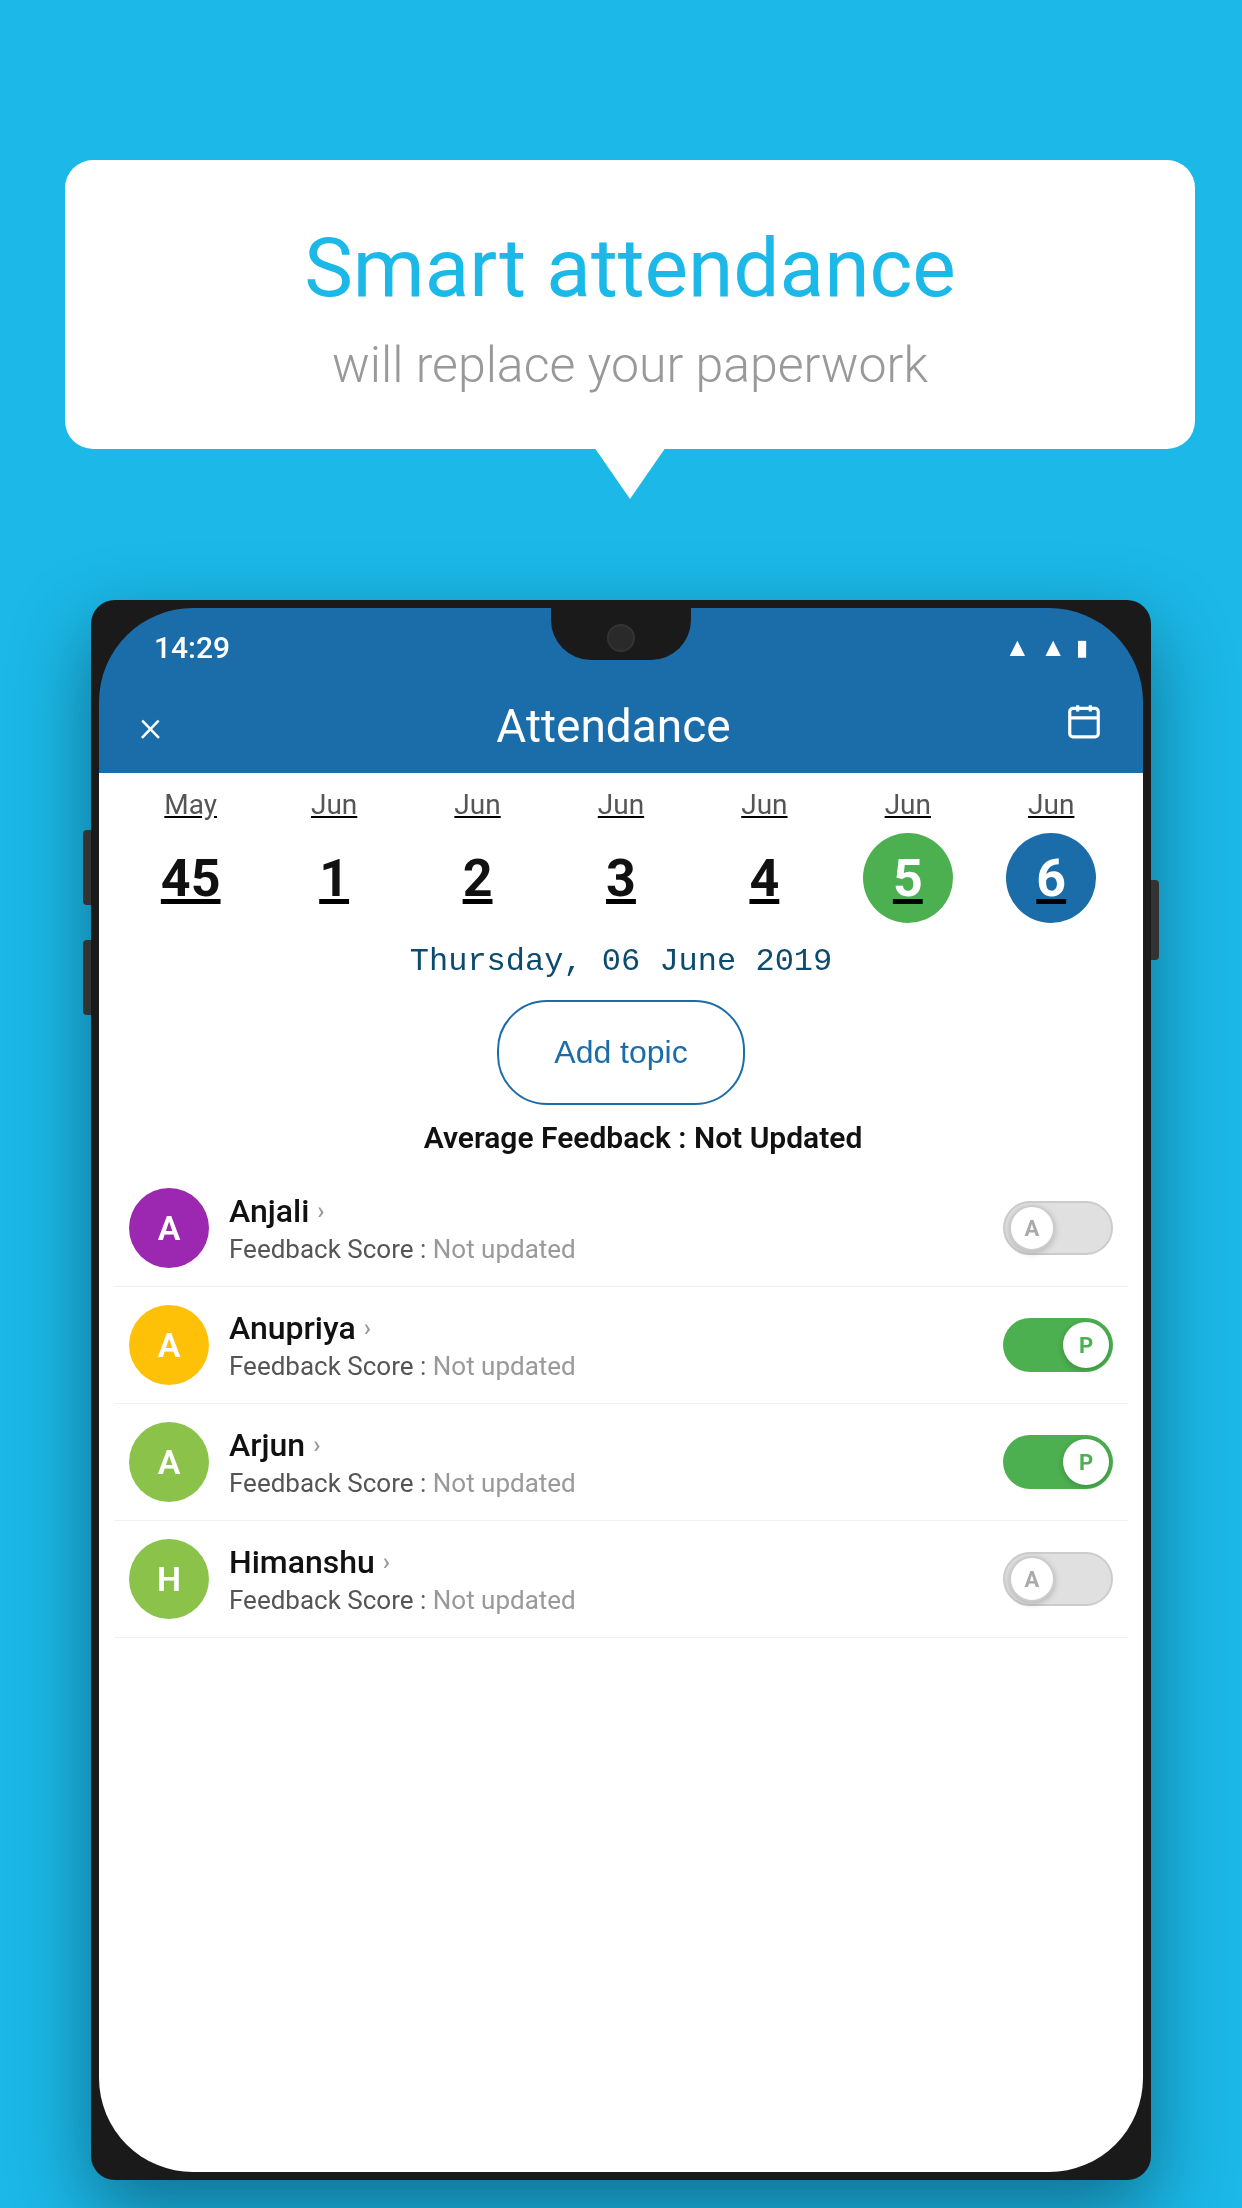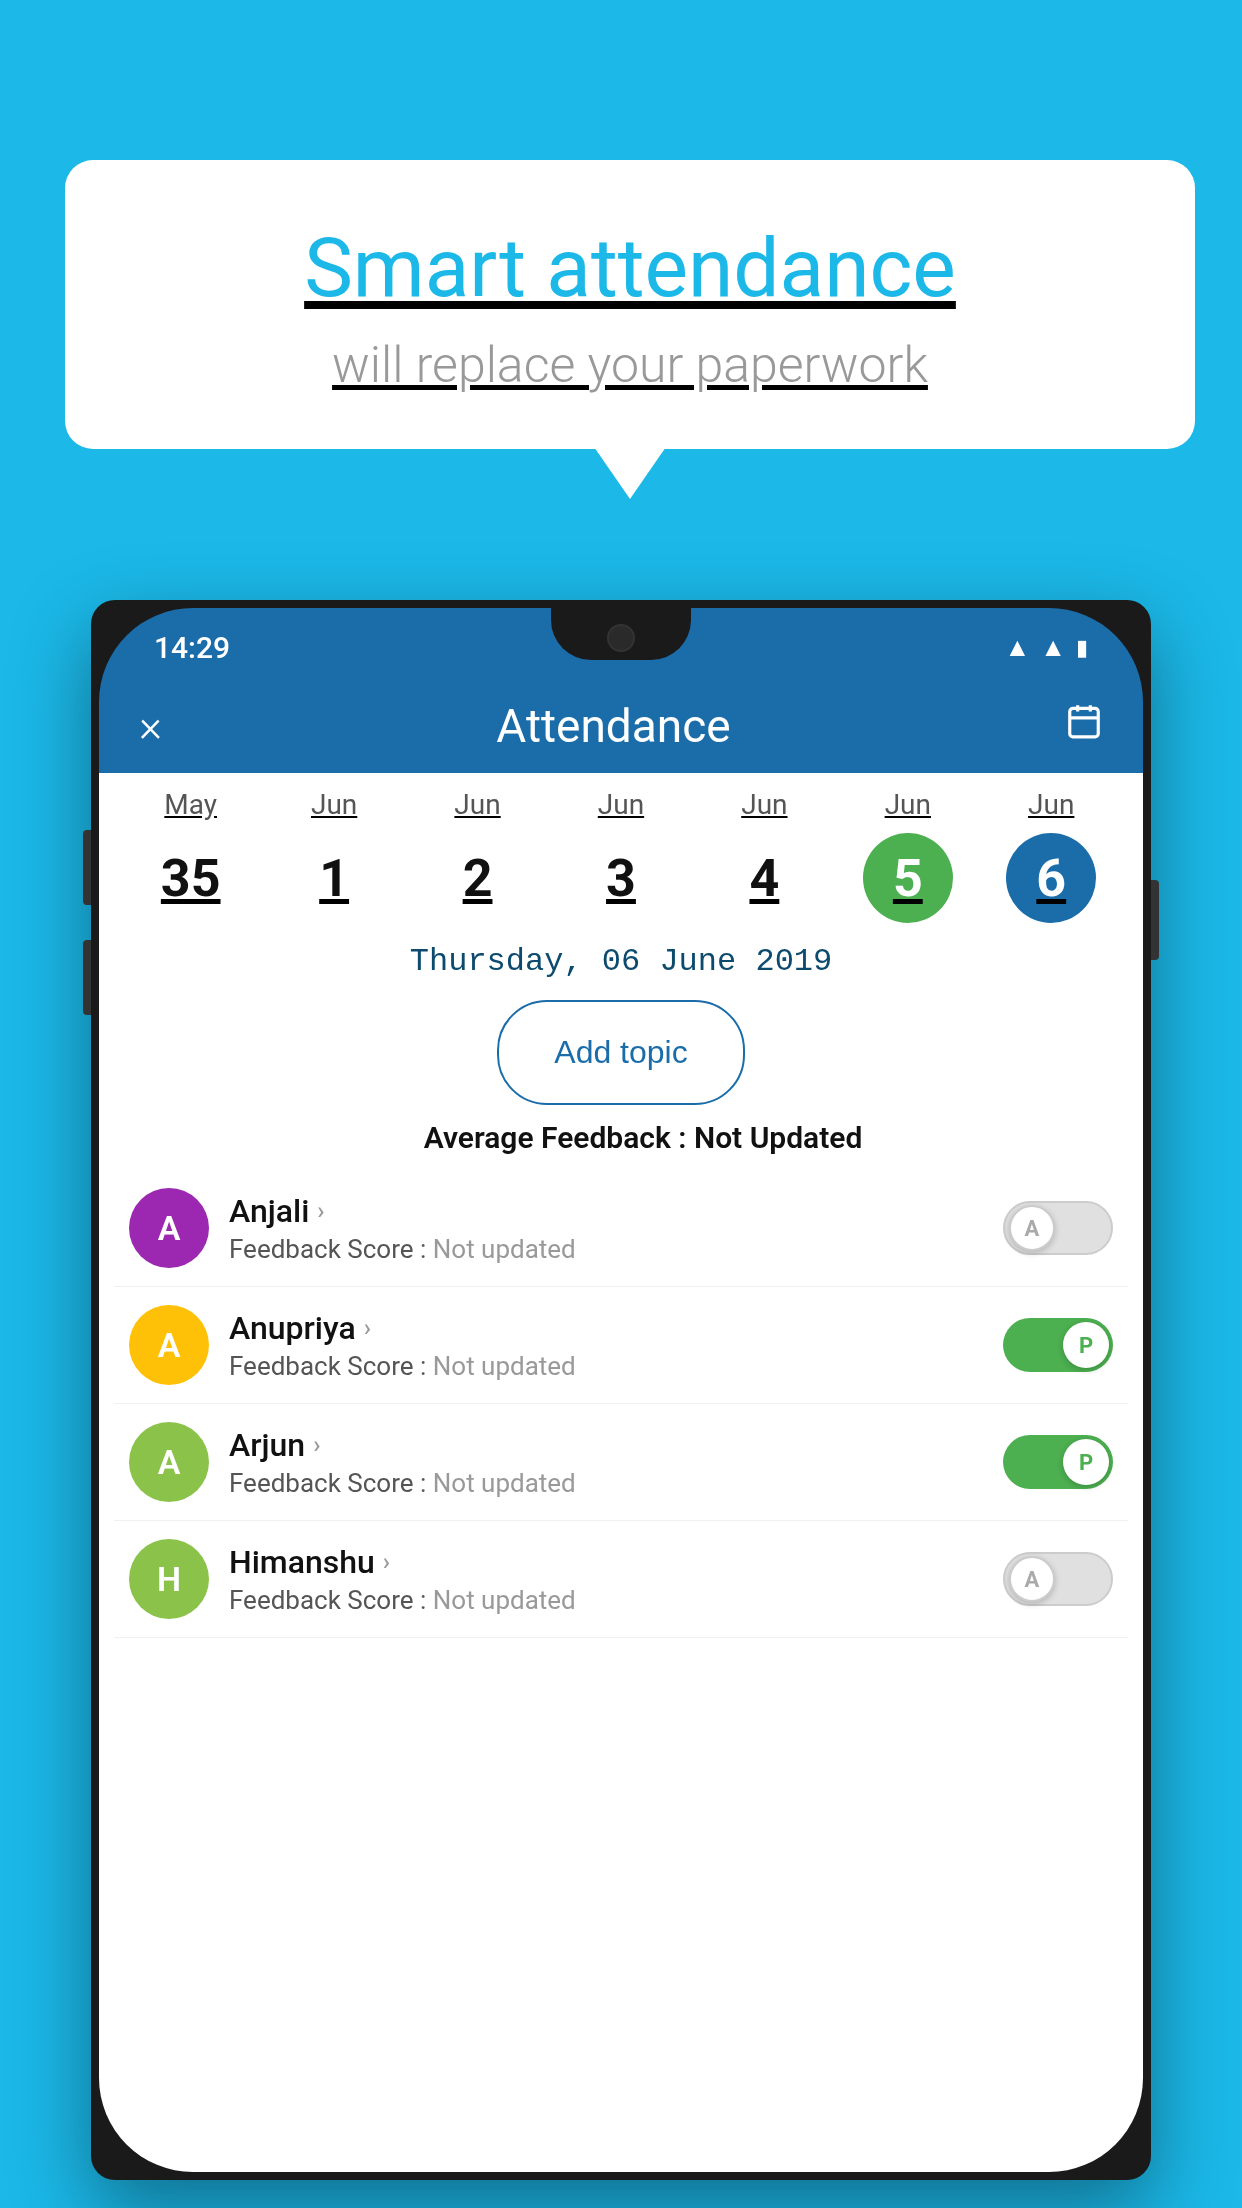--- a/index.html
+++ b/index.html
@@ -12,21 +12,20 @@
       overflow: hidden;
       position: relative;
     }
 
     
     .speech-bubble-container {
       position: absolute;
       top: 160px;
       left: 65px;
       right: 47px;
-      text-decoration: underline;
     }
 
     .speech-bubble {
       background: white;
       border-radius: 28px;
       padding: 60px 50px 55px;
       text-align: center;
       position: relative;
     }
 
@@ -455,21 +454,21 @@
             </svg>
         </span>
       </div>
 
       <div class="screen-content">
 
 
         <div class="calendar-strip" id="calendar-strip">
         <div class="cal-day">
       <span class="cal-month">May</span>
-      <span class="cal-date">35</span>
+      <span class="cal-date">45</span>
     </div>
             <div class="cal-day">
       <span class="cal-month">Jun</span>
       <span class="cal-date">1</span>
     </div>
             <div class="cal-day">
       <span class="cal-month">Jun</span>
       <span class="cal-date">2</span>
     </div>
             <div class="cal-day">

